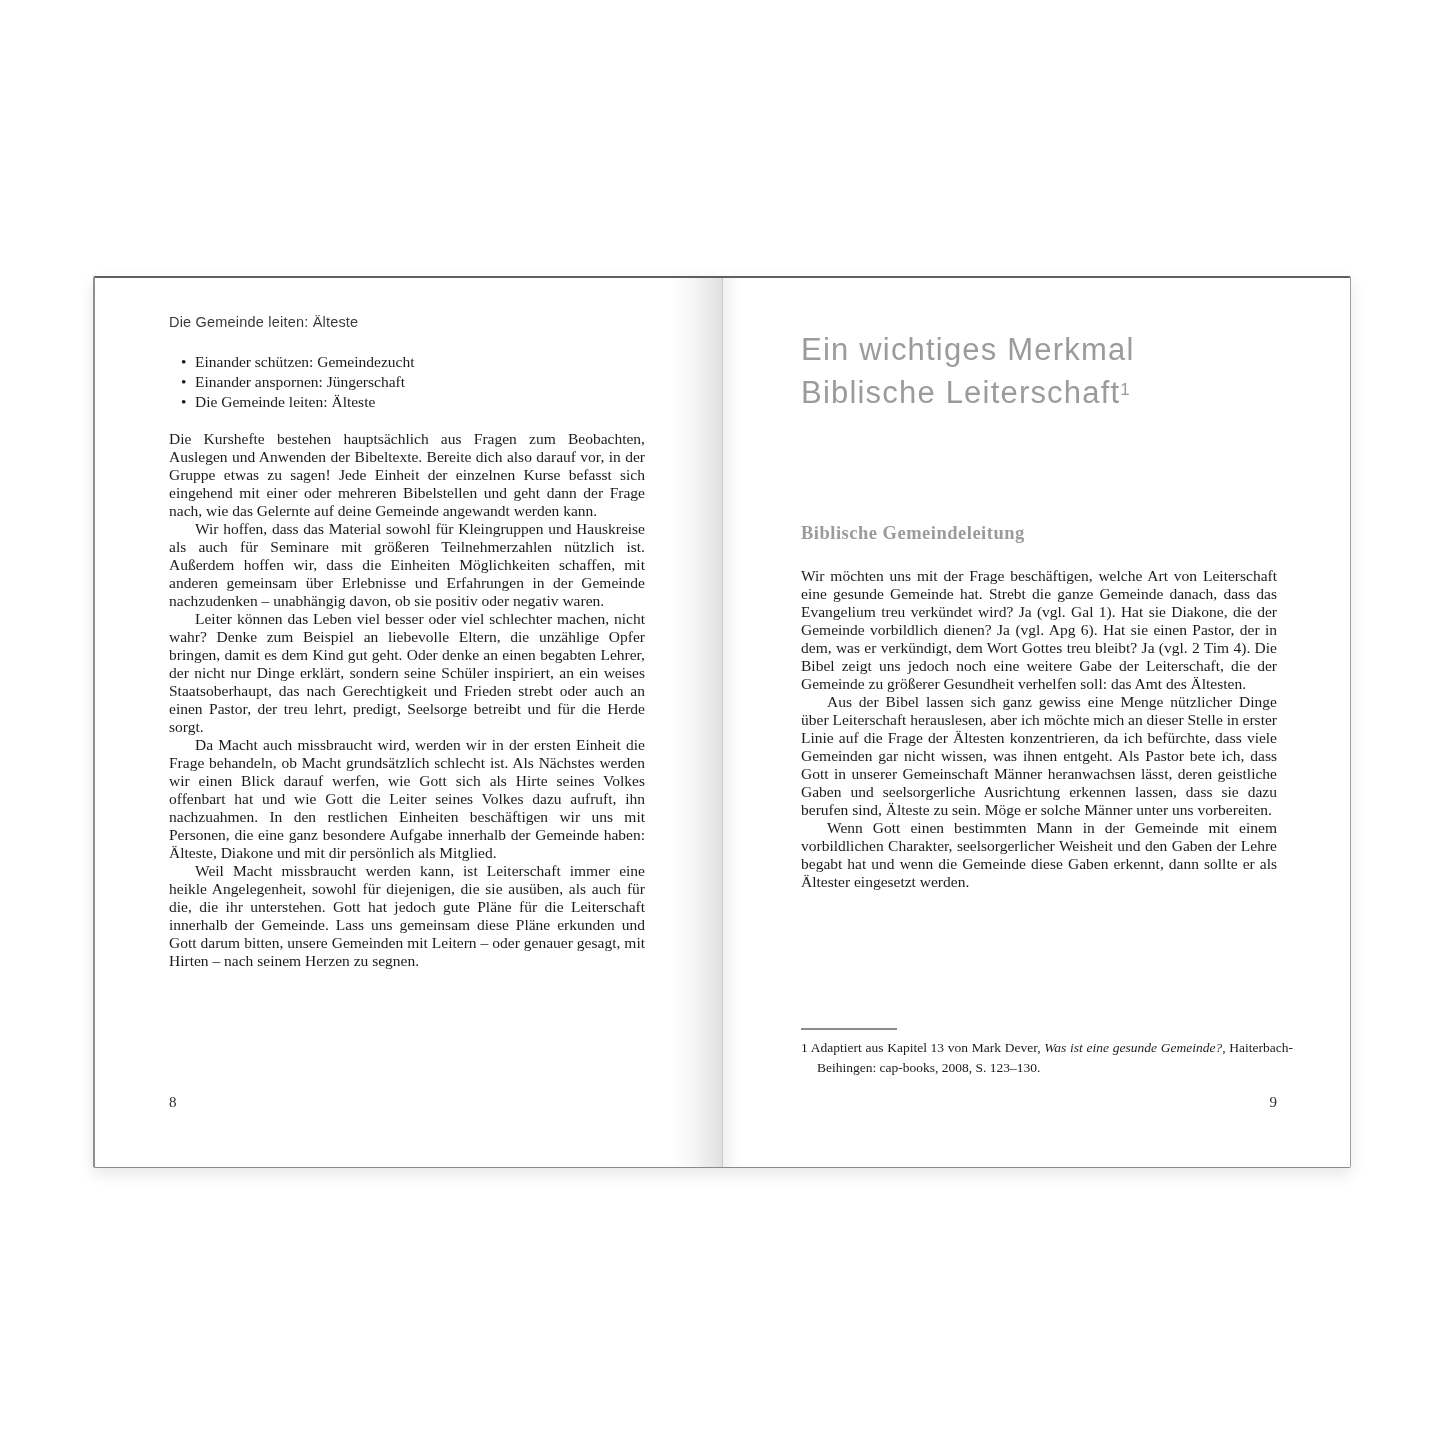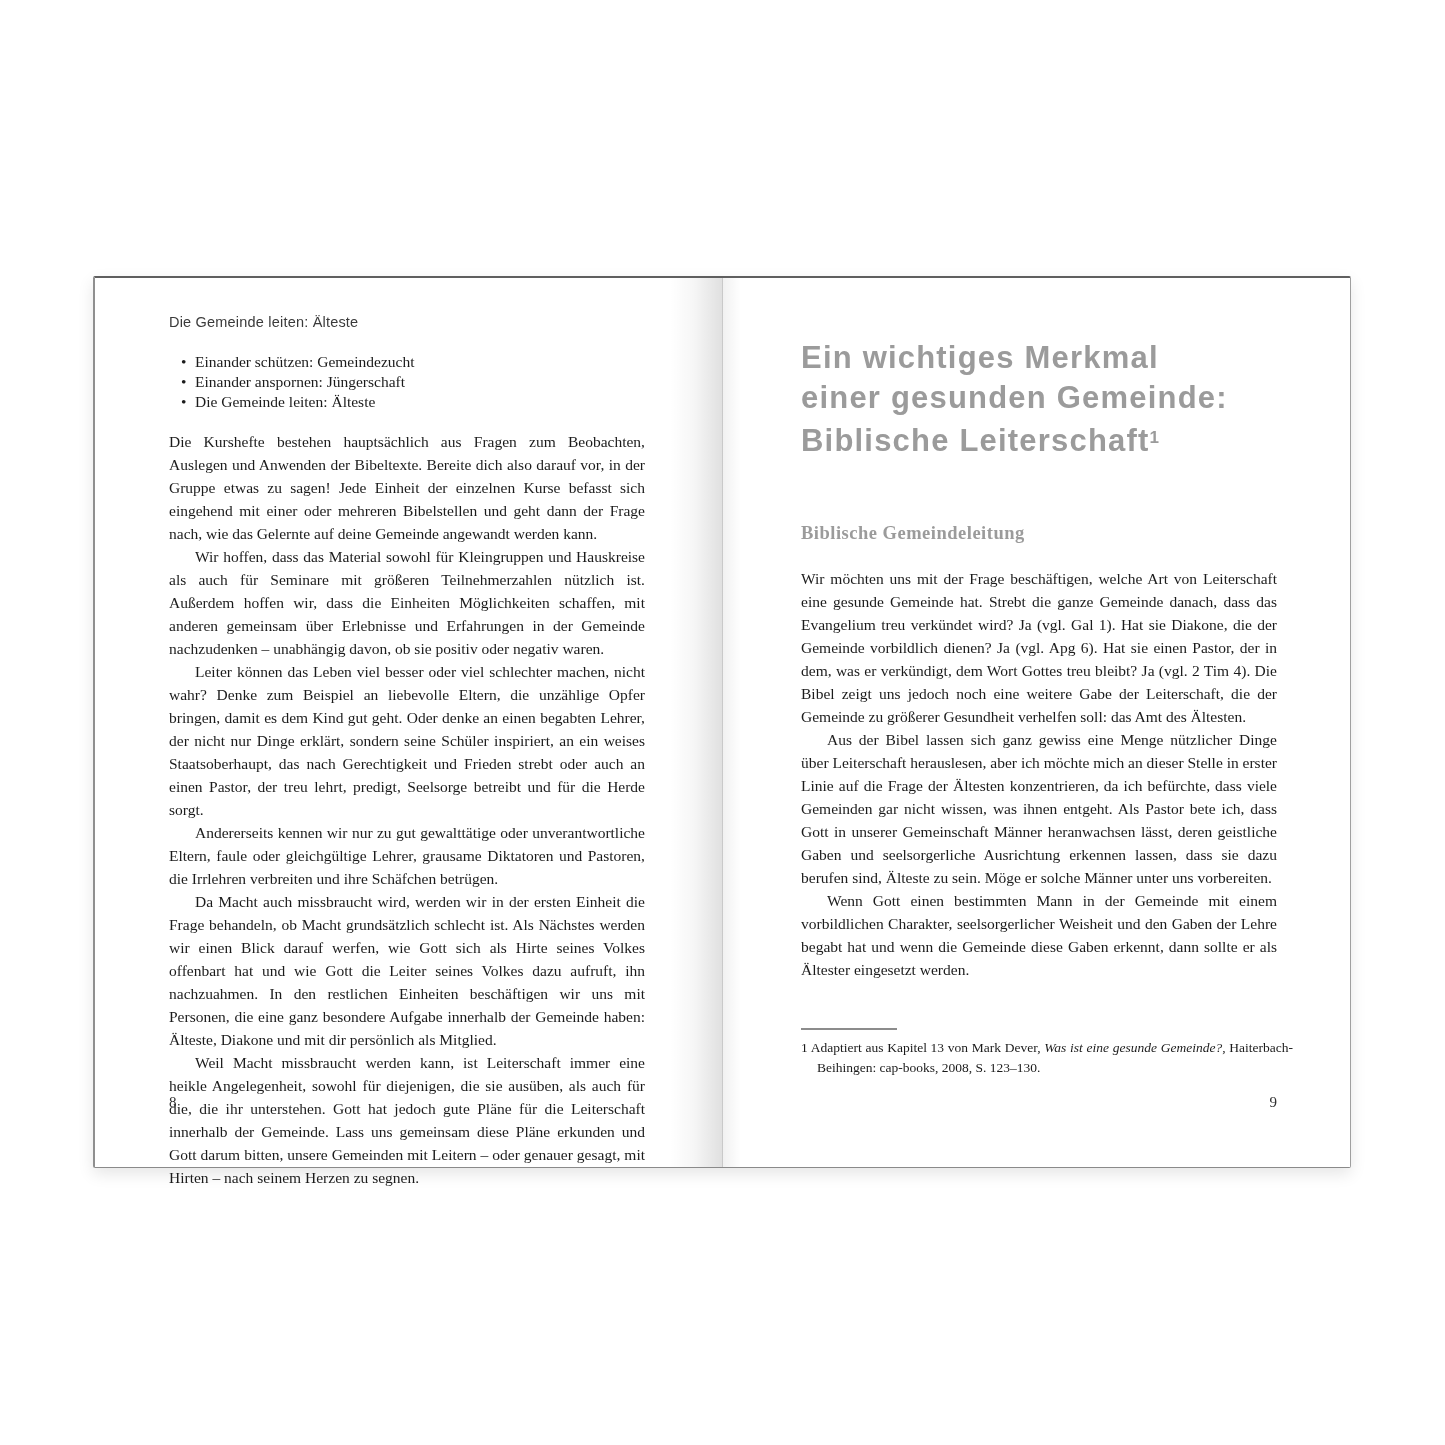--- a/index.html
+++ b/index.html
@@ -19,31 +19,31 @@
   .gutter-shadow-right{position:absolute;left:0;top:0;bottom:0;width:18px;
           background:linear-gradient(to right, rgba(0,0,0,0.055) 0%, rgba(0,0,0,0) 100%);
           pointer-events:none;}
   .running-header{position:absolute;left:74px;top:36px;
           font-family:"Liberation Sans", sans-serif;font-size:14.5px;color:#3a3a3a;
           letter-spacing:0.2px;}
   .bullet-list{position:absolute;left:74px;top:74px;width:476px;
           font-size:15.5px;line-height:19.8px;color:#1b1b1b;}
   .bullet-item{position:relative;padding-left:26px;}
   .bullet-dot{position:absolute;left:12px;top:0;}
-  .body-text{position:absolute;width:476px;font-size:15.5px;line-height:23px;
+  .body-text{position:absolute;width:476px;font-size:15.5px;line-height:18px;
           color:#1b1b1b;text-align:justify;}
   .body-text p{margin:0;}
   .body-text p.indent{text-indent:26px;}
   .left-body{left:74px;top:152px;}
   .right-body{left:78px;top:272px;margin-top:17px;}
   .page-number{position:absolute;top:816px;font-size:15px;color:#2e2e2e;}
   .page-number.left-num{left:74px;}
   .page-number.right-num{left:78px;width:476px;text-align:right;}
-  .chapter-title{position:absolute;left:78px;top:60px;
-          font-family:"Liberation Sans", sans-serif;font-weight:bold;
+  .chapter-title{position:absolute;left:78px;top:52px;
+          font-family:"Liberation Sans", sans-serif;font-weight:normal;
           font-size:31px;line-height:40px;letter-spacing:1.2px;color:#9b9b9b;}
   .chapter-title sup{font-size:55%;vertical-align:8px;letter-spacing:0;}
   .section-heading{position:absolute;left:78px;top:245px;
           font-family:Liberation Serif, serif;font-weight:bold;
           font-size:18.5px;letter-spacing:0.5px;color:#9b9b9b;}
   .footnote-rule{position:absolute;left:78px;top:750px;width:96px;height:2px;background:#8c8c8c;}
   .footnote{position:absolute;left:78px;top:760px;width:476px;
           font-size:13.5px;line-height:20px;color:#1b1b1b;text-align:justify;
           padding-left:16px;text-indent:-16px;}
   .footnote .fn-italic{font-style:italic;}
@@ -69,36 +69,34 @@
         <div class="bullet-item">
           <span class="bullet-dot">•</span>
           <span>Die Gemeinde leiten: Älteste</span>
         </div>
       </div>
 
       <div class="body-text left-body">
         <p>Die Kurshefte bestehen hauptsächlich aus Fragen zum Beobachten, Auslegen und Anwenden der Bibeltexte. Bereite dich also darauf vor, in der Gruppe etwas zu sagen! Jede Einheit der einzelnen Kurse befasst sich eingehend mit einer oder mehreren Bibelstellen und geht dann der Frage nach, wie das Gelernte auf deine Gemeinde angewandt werden kann.</p>
         <p class="indent">Wir hoffen, dass das Material sowohl für Kleingruppen und Hauskreise als auch für Seminare mit größeren Teilnehmerzahlen nützlich ist. Außerdem hoffen wir, dass die Einheiten Möglichkeiten schaffen, mit anderen gemeinsam über Erlebnisse und Erfahrungen in der Gemeinde nachzudenken – unabhängig davon, ob sie positiv oder negativ waren.</p>
         <p class="indent">Leiter können das Leben viel besser oder viel schlechter machen, nicht wahr? Denke zum Beispiel an liebevolle Eltern, die unzählige Opfer bringen, damit es dem Kind gut geht. Oder denke an einen begabten Lehrer, der nicht nur Dinge erklärt, sondern seine Schüler inspiriert, an ein weises Staatsoberhaupt, das nach Gerechtigkeit und Frieden strebt oder auch an einen Pastor, der treu lehrt, predigt, Seelsorge betreibt und für die Herde sorgt.</p>
-        <p class="indent">Andererseits kennen wir nur zu gut gewalttätige oder unverantwortliche Eltern, faule oder gleichgültige Lehrer, grausame Diktatoren und Pastoren, die Irrlehren verbreiten und ihre Schäfchen betrügen.</p>
         <p class="indent">Da Macht auch missbraucht wird, werden wir in der ersten Einheit die Frage behandeln, ob Macht grundsätzlich schlecht ist. Als Nächstes werden wir einen Blick darauf werfen, wie Gott sich als Hirte seines Volkes offenbart hat und wie Gott die Leiter seines Volkes dazu aufruft, ihn nachzuahmen. In den restlichen Einheiten beschäftigen wir uns mit Personen, die eine ganz besondere Aufgabe innerhalb der Gemeinde haben: Älteste, Diakone und mit dir persönlich als Mitglied.</p>
         <p class="indent">Weil Macht missbraucht werden kann, ist Leiterschaft immer eine heikle Angelegenheit, sowohl für diejenigen, die sie ausüben, als auch für die, die ihr unterstehen. Gott hat jedoch gute Pläne für die Leiterschaft innerhalb der Gemeinde. Lass uns gemeinsam diese Pläne erkunden und Gott darum bitten, unsere Gemeinden mit Leitern – oder genauer gesagt, mit Hirten – nach seinem Herzen zu segnen.</p>
       </div>
 
       <div class="page-number left-num">8</div>
 
       <div class="gutter-shadow-left"></div>
     </div>
 
     <div class="page right">
       <div class="gutter-shadow-right"></div>
 
       <div class="chapter-title">
         <div>Ein wichtiges Merkmal</div>
-        <div>einer gesunden Gemeinde:</div>
         <div><span>Biblische Leiterschaft</span><sup>1</sup></div>
       </div>
 
       <div class="section-heading">Biblische Gemeindeleitung</div>
 
       <div class="body-text right-body">
         <p>Wir möchten uns mit der Frage beschäftigen, welche Art von Leiterschaft eine gesunde Gemeinde hat. Strebt die ganze Gemeinde danach, dass das Evangelium treu verkündet wird? Ja (vgl. Gal 1). Hat sie Diakone, die der Gemeinde vorbildlich dienen? Ja (vgl. Apg 6). Hat sie einen Pastor, der in dem, was er verkündigt, dem Wort Gottes treu bleibt? Ja (vgl. 2 Tim 4). Die Bibel zeigt uns jedoch noch eine weitere Gabe der Leiterschaft, die der Gemeinde zu größerer Gesundheit verhelfen soll: das Amt des Ältesten.</p>
         <p class="indent">Aus der Bibel lassen sich ganz gewiss eine Menge nützlicher Dinge über Leiterschaft herauslesen, aber ich möchte mich an dieser Stelle in erster Linie auf die Frage der Ältesten konzentrieren, da ich befürchte, dass viele Gemeinden gar nicht wissen, was ihnen entgeht. Als Pastor bete ich, dass Gott in unserer Gemeinschaft Männer heranwachsen lässt, deren geistliche Gaben und seelsorgerliche Ausrichtung erkennen lassen, dass sie dazu berufen sind, Älteste zu sein. Möge er solche Männer unter uns vorbereiten.</p>
         <p class="indent">Wenn Gott einen bestimmten Mann in der Gemeinde mit einem vorbildlichen Charakter, seelsorgerlicher Weisheit und den Gaben der Lehre begabt hat und wenn die Gemeinde diese Gaben erkennt, dann sollte er als Ältester eingesetzt werden.</p>
       </div>

